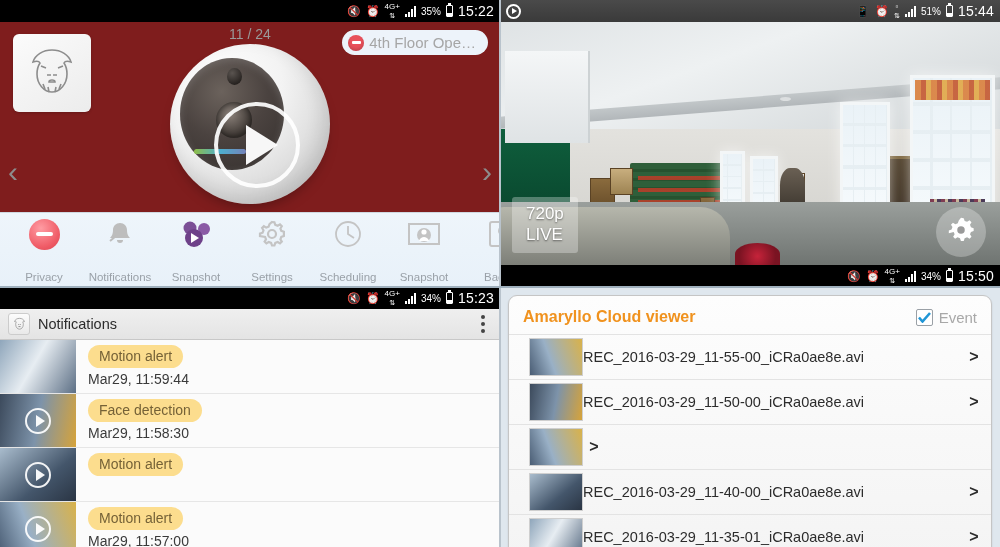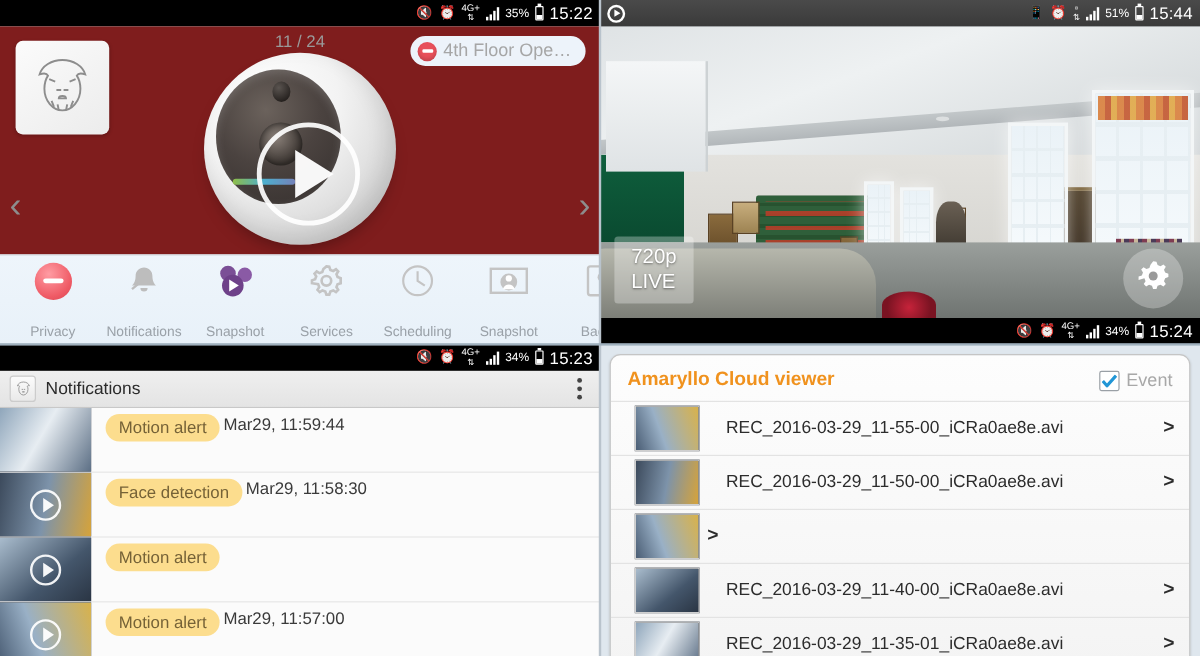--- a/index.html
+++ b/index.html
@@ -164,21 +164,21 @@
   .kebab i { width: 4px; height: 4px; border-radius: 50%; background: #444; display:block; }
   .notif-list { height: 229px; overflow: hidden; background: #fbfbfb; }
   .notif-row { display: flex; align-items: stretch; height: 54px; border-bottom: 1px solid #e6e6e6; }
   .thumb { width: 76px; flex: none; position: relative; overflow: hidden; background: #2e3b4a; }
   .thumb .scene { position: absolute; inset: 0; }
   .thumb .play { position: absolute; left: 50%; top: 50%; transform: translate(-50%,-50%);
     width: 26px; height: 26px; border-radius: 50%; border: 2px solid rgba(255,255,255,.92);
     display:flex; align-items:center; justify-content:center; }
   .thumb .play:after { content:''; border-left: 9px solid rgba(255,255,255,.95);
     border-top: 6px solid transparent; border-bottom: 6px solid transparent; margin-left: 4px; }
-  .notif-info { flex: 1; padding: 5px 0 0 12px; display: flex; flex-direction: row; gap: 3px; }
+  .notif-info { flex: 1; padding: 5px 0 0 12px; display: flex; flex-direction: column; gap: 3px; }
   .tag { align-self: flex-start; background: #fcdd8e; color: #756237; font-size: 14px;
     padding: 3px 11px 4px; border-radius: 12px; }
   .ts { font-size: 14px; color: #3a3a3a; }
 
   
   .sc-a { background: linear-gradient(120deg,#8fa6bb 0%,#e7edf2 45%,#5c6f85 100%); }
   .sc-b { background: linear-gradient(100deg,#3c4a5c 0%,#7d93aa 50%,#d6a33a 100%); }
   .sc-c { background: linear-gradient(140deg,#a9bccd 0%,#44566b 60%,#2a3544 100%); }
   .sc-d { background: linear-gradient(70deg,#4a5d74 0%,#99b0c6 40%,#d9b24a 100%); }
 
@@ -191,21 +191,21 @@
   .cloud-head { display: flex; align-items: center; padding: 12px 14px 8px 14px; }
   .cloud-title { color: #f0921e; font-size: 16px; font-weight: bold; flex: 1; }
   .event-wrap { display: flex; align-items: center; gap: 6px; }
   .cb { width: 17px; height: 17px; border: 1px solid #9aa0a6; background: #fff; border-radius: 2px;
     display: flex; align-items: center; justify-content: center; }
   .cb svg { display: block; }
   .event-lbl { color: #a8a8a8; font-size: 15px; }
   .file-row { display: flex; align-items: center; height: 45px; border-top: 1px solid #e3e3e3; padding: 0 6px 0 20px; }
   .file-row:first-of-type { border-top: none; }
   .file-thumb { width: 54px; height: 38px; flex: none; border: 1px solid #cfcfcf; overflow: hidden; position: relative; background: #1b2430; }
-  .file-name { flex: 1; padding-left: 22px; font-size: 14.5px; color: #2c2c2c; white-space: nowrap; }
+  .file-name { flex: 1; font-size: 14.5px; color: #2c2c2c; white-space: nowrap; }
   .chev { width: 22px; text-align: center; font-size: 16px; font-weight: bold; color: #2c2c2c; }
 
   .divider-v { position: absolute; left: 499px; top: 0; width: 2px; height: 547px; background: #b9c3cc; }
   .divider-h { position: absolute; left: 0; top: 286px; width: 1000px; height: 2px; background: #9fb0bd; }
 </style>
 </head>
 <body>
 
 <div class="grid">
 
@@ -292,21 +292,21 @@
         <span class="tb-label">Snapshot</span>
       </div>
 
       <div class="tb-item">
         <span class="tb-ico">
           <svg width="32" height="32" viewBox="0 0 32 32">
               <path d="M16 4l2.4.3.9 2.6 2.4.9 2.3-1.4 1.8 1.8-1.4 2.3.9 2.4 2.6.9V18l-2.6.9-.9 2.4 1.4 2.3-1.8 1.8-2.3-1.4-2.4.9-.9 2.6h-2.4l-.9-2.6-2.4-.9-2.3 1.4-1.8-1.8 1.4-2.3-.9-2.4L4 18v-2.4l2.6-.9.9-2.4-1.4-2.3 1.8-1.8 2.3 1.4 2.4-.9.9-2.6z" fill="none" stroke="#c4c4c4" stroke-width="2.2"></path>
               <circle cx="16" cy="16" r="4" fill="none" stroke="#c4c4c4" stroke-width="2.2"></circle>
             </svg>
         </span>
-        <span class="tb-label">Services</span>
+        <span class="tb-label">Settings</span>
       </div>
 
       <div class="tb-item">
         <span class="tb-ico">
           <svg width="32" height="32" viewBox="0 0 32 32">
               <circle cx="16" cy="16" r="12" fill="none" stroke="#c4c4c4" stroke-width="1.8"></circle>
               <path d="M16 8v8l6 4" fill="none" stroke="#c4c4c4" stroke-width="1.8"></path>
             </svg>
         </span>
         <span class="tb-label">Scheduling</span>
@@ -408,21 +408,21 @@
         <span>4G+</span><small>⇅</small>
       </span>
       <span class="sb-bars">
           <i></i>
           <i></i>
           <i></i>
           <i></i>
         </span>
       <span class="sb-pct">34%</span>
       <span class="sb-batt"></span>
-      <span class="sb-time">15:24</span>
+      <span class="sb-time">15:50</span>
     </div>
   </div>
 
   <div class="quad q-bl">
 
     <div class="statusbar">
       <span class="sb-ico">🔇</span>
       <span class="sb-ico">⏰</span>
       <span class="sb-net">
         <span>4G+</span><small>⇅</small>

